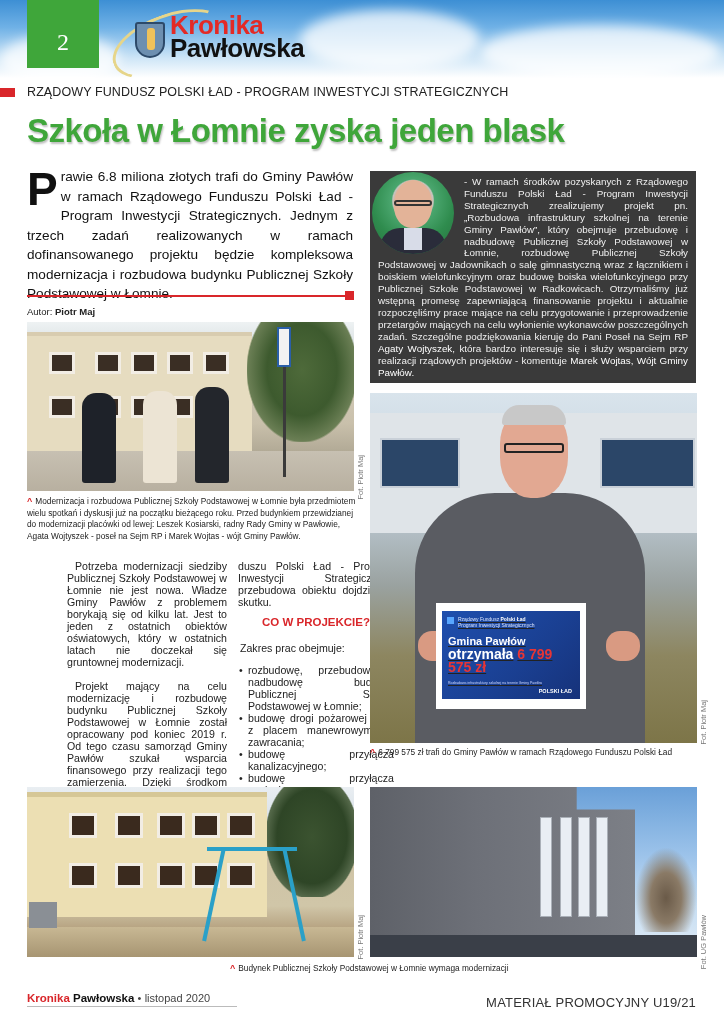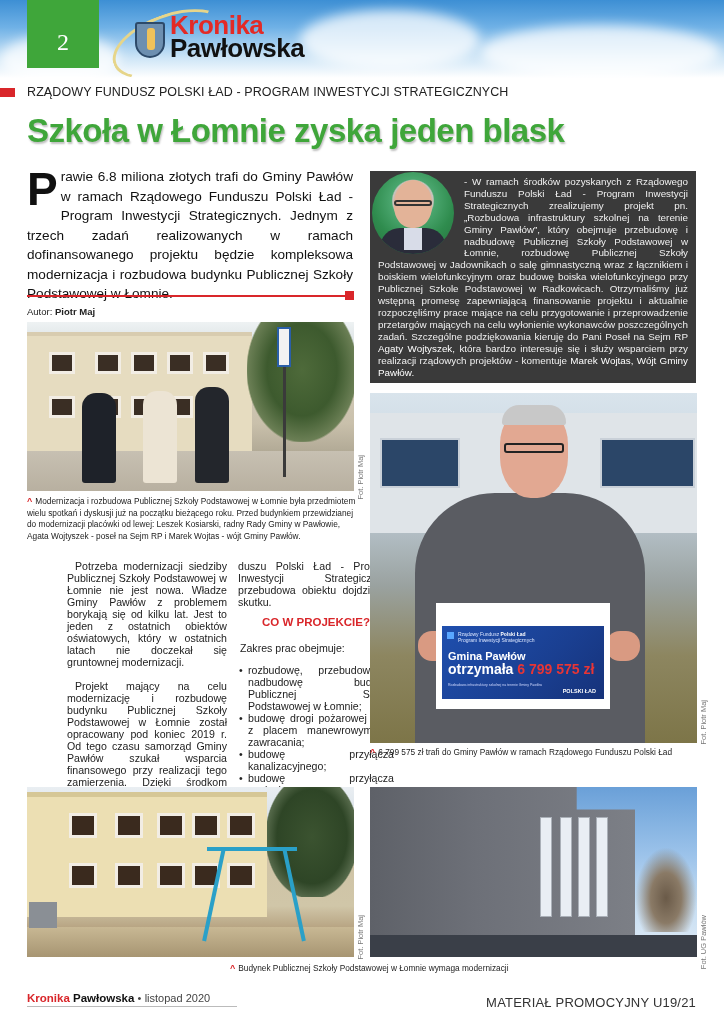--- a/index.html
+++ b/index.html
@@ -68,21 +68,21 @@
   .quote-photo .collar { position: absolute; left: 32px; top: 56px; width: 18px; height: 22px; background: #d8dce8; }
   .quote b { font-weight: normal; color: #fff; }
 
   .p2 { left: 370px; top: 393px; width: 327px; height: 350px; background: linear-gradient(180deg, #d9e4ec 0%, #c2d0dc 30%, #9aa2a0 55%, #8d8660 75%, #7d7548 100%); }
   .p2 .wall { position: absolute; left: 0; top: 20px; width: 327px; height: 120px; background: #dfe4e8; }
   .p2 .glass { position: absolute; top: 45px; height: 50px; background: #2b4668; border: 2px solid #c9d0d8; }
   .p2 .man { position: absolute; left: 45px; top: 100px; width: 230px; height: 250px; background: #5a5c62; border-radius: 80px 80px 0 0; }
   .p2 .face { position: absolute; left: 130px; top: 15px; width: 68px; height: 90px; background: #e2a892; border-radius: 40% 40% 45% 45%; }
   .p2 .hair { position: absolute; left: 132px; top: 12px; width: 64px; height: 20px; background: #c8c8c8; border-radius: 30px 30px 5px 5px; }
   .p2 .specs { position: absolute; left: 134px; top: 50px; width: 60px; height: 10px; border: 2px solid #222; border-radius: 3px; }
-  .board { position: absolute; left: 66px; top: 210px; width: 174px; height: 106px; background: #fff; padding: 23px 6px 10px 6px; }
+  .board { position: absolute; left: 66px; top: 210px; width: 150px; height: 106px; background: #fff; padding: 8px 6px 10px 6px; text-decoration: underline; }
   .board-inner { width: 100%; height: 100%; background: linear-gradient(135deg, #1f4fae 0%, #1a3f91 60%, #16327a 100%); padding: 5px 6px; position: relative; }
   .board-top { font-size: 5px; color: #dbe6ff; line-height: 6px; padding-left: 10px; }
   .board-top b { color: #fff; }
   .board-top::before { content: ""; position: absolute; left: 5px; top: 6px; width: 7px; height: 7px; background: #58a6ff; }
   .board-l1 { font-size: 11px; font-weight: bold; color: #fff; margin-top: 7px; line-height: 13px; }
   .board-l2 { font-size: 14px; font-weight: bold; color: #fff; line-height: 13px; }
   .board-l2 span { color: #e83535; margin-left: 4px; }
   .board-small { font-size: 3.5px; color: #cfd8ff; margin-top: 7px; }
   .board-pl { position: absolute; right: 8px; bottom: 5px; font-size: 5.5px; font-weight: bold; color: #fff; line-height: 6px; }
   .hand { position: absolute; width: 34px; height: 30px; background: #d99a82; border-radius: 14px; }

